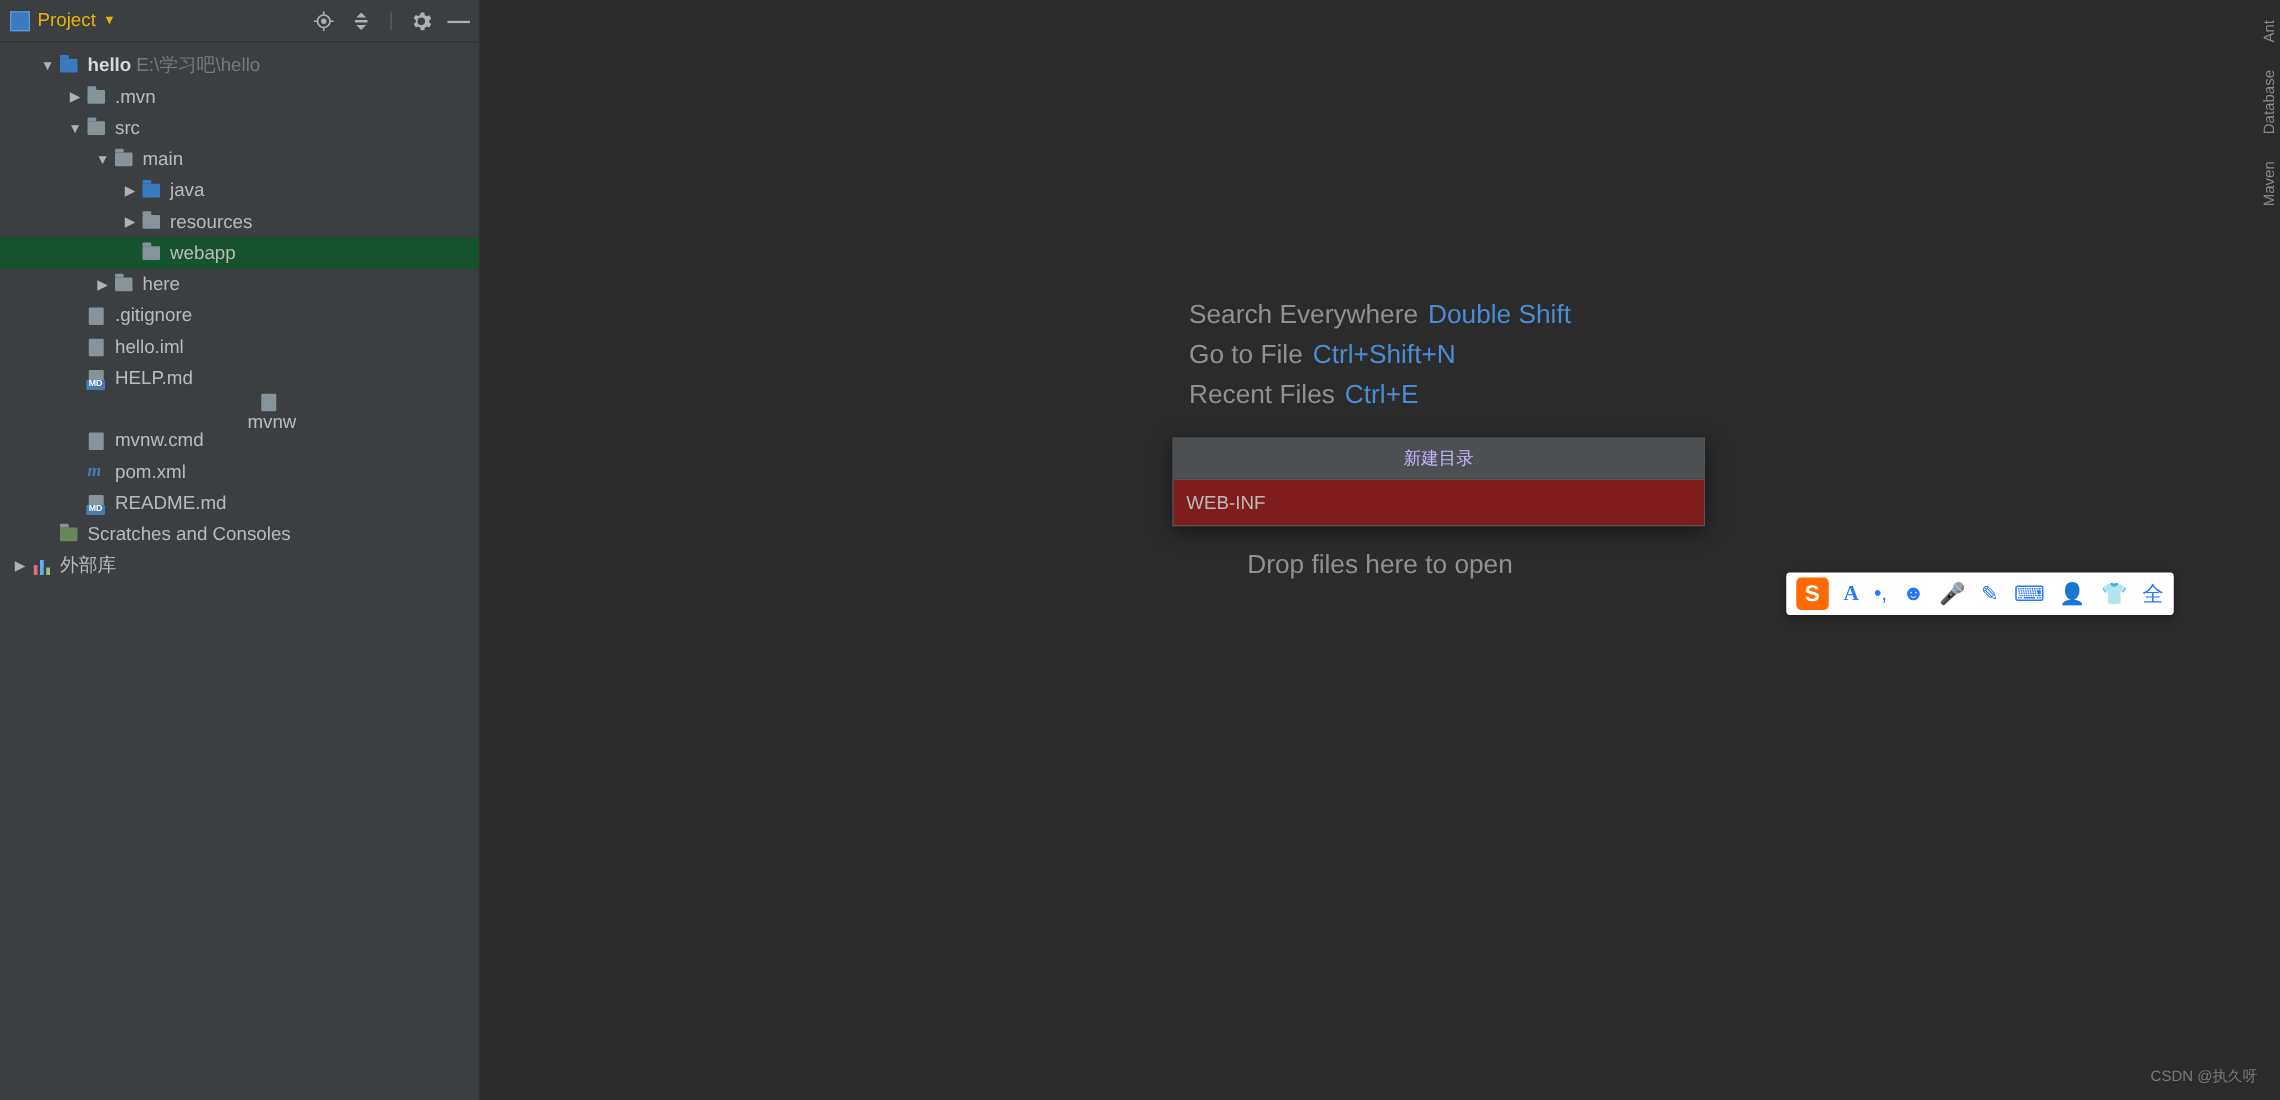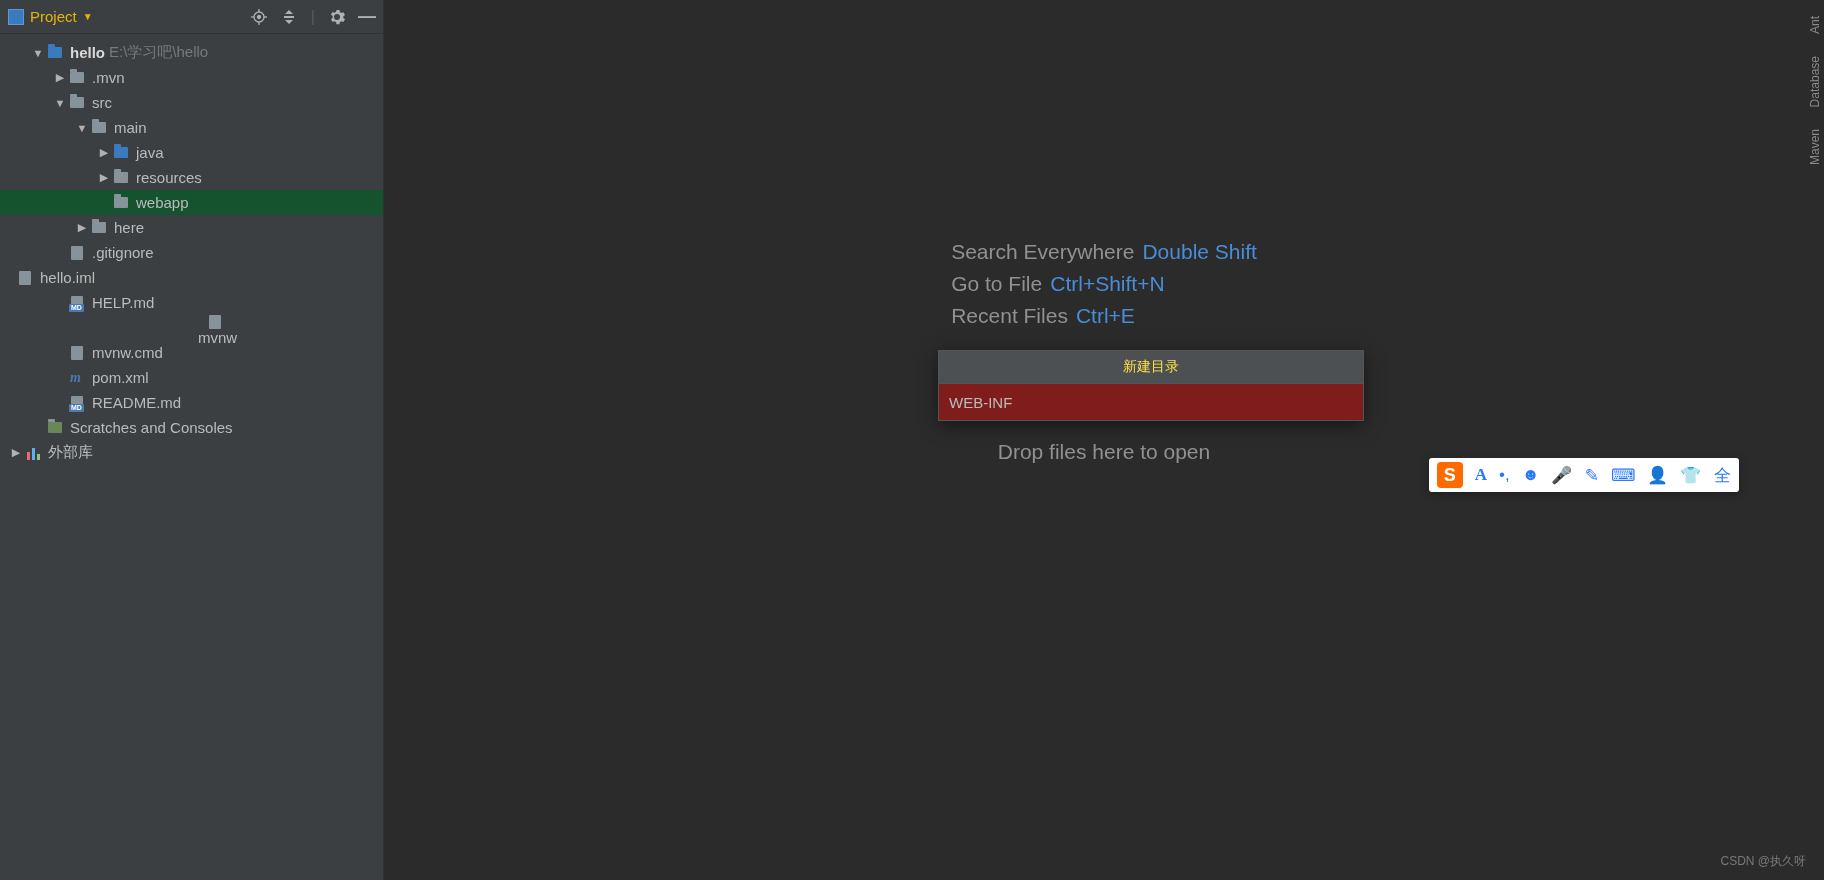--- a/index.html
+++ b/index.html
@@ -31,21 +31,21 @@
 .bars-icon span:nth-child(3){height:6px;background:#98c379;}
 .tree-label { color:#bbbbbb; }
 .tree-label.bold { color:#d8d8d8; font-weight:bold; }
 .tree-path { color:#787878; margin-left:4px; }
 .main { flex:1; background:#2b2b2b; position:relative; display:flex; align-items:center; justify-content:center; }
 .hints { display:flex; flex-direction:column; gap:8px; color:#919191; font-size:21px; position:absolute; top:240px; }
 .hint-row { white-space:nowrap; }
 .shortcut { color:#4a8cd6; margin-left:8px; }
 .drop-hint { position:absolute; top:440px; color:#919191; font-size:21px; }
 .dialog { position:absolute; top:350px; left:554px; width:426px; background:#3c3f41; border:1px solid #555555; box-shadow:0 4px 16px rgba(0,0,0,0.5); }
-.dialog-title { background:#4c5052; height:32px; display:flex; align-items:center; justify-content:center; color:#fde047; font-size:14px; }
+.dialog-title { background:#4c5052; height:32px; display:flex; align-items:center; justify-content:center; color:#c4b5fd; font-size:14px; }
 .dialog-input { width:100%; background:#7f1d1d; border:none; height:37px; padding:0 10px; color:#bbbbbb; font-size:15px; outline:none; border-top:1px solid #555; }
 .right-tabs { position:absolute; right:0; top:12px; display:flex; flex-direction:column; gap:14px; }
 .right-tab { writing-mode:vertical-rl; color:#8a8a8a; font-size:12px; padding:4px 2px; cursor:pointer; transform:rotate(180deg); display:flex; align-items:center; gap:4px; }
 .ime-bar { position:absolute; right:85px; top:458px; height:34px; background:#fff; border-radius:3px; box-shadow:0 2px 8px rgba(0,0,0,0.3); display:flex; align-items:center; padding:0 8px; gap:12px; }
 .ime-s { width:26px; height:26px; background:#ff6a00; border-radius:4px; color:#fff; font-weight:bold; font-size:18px; display:flex; align-items:center; justify-content:center; font-family:Arial; }
 .ime-icon { color:#2878ff; font-size:17px; }
 .ime-icon.gray { color:#b0b0b0; }
 .watermark { position:absolute; right:18px; bottom:10px; color:#7a7a7a; font-size:12px; }
 </style>
 </head>
@@ -144,21 +144,21 @@
           </span>
           <span class="tree-label">here</span>
         </div>
         <div class="tree-row" style="padding-left: 52px;">
           <span class="tree-arrow"></span>
           <span class="tree-icon">
             <div class="file-icon"></div>
           </span>
           <span class="tree-label">.gitignore</span>
         </div>
-        <div class="tree-row" style="">
+        <div class="tree-row" style="padding-left: 52px;">
           <span class="tree-arrow"></span>
           <span class="tree-icon">
             <div class="file-icon"></div>
           </span>
           <span class="tree-label">hello.iml</span>
         </div>
         <div class="tree-row" style="padding-left: 52px;">
           <span class="tree-arrow"></span>
           <span class="tree-icon">
             <div class="file-icon">

